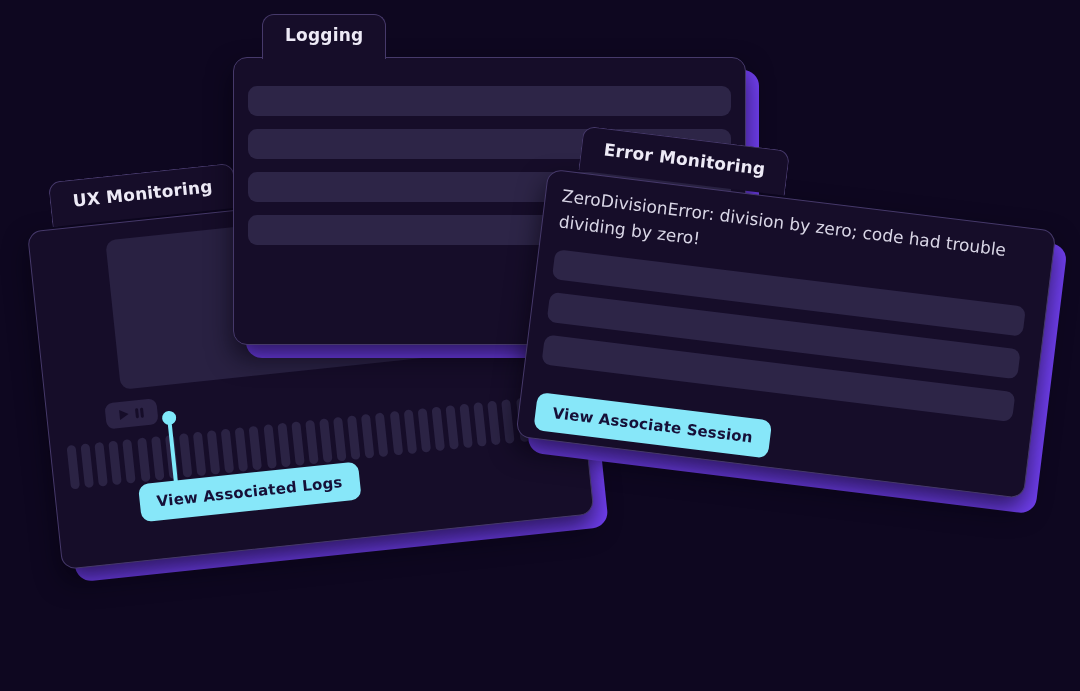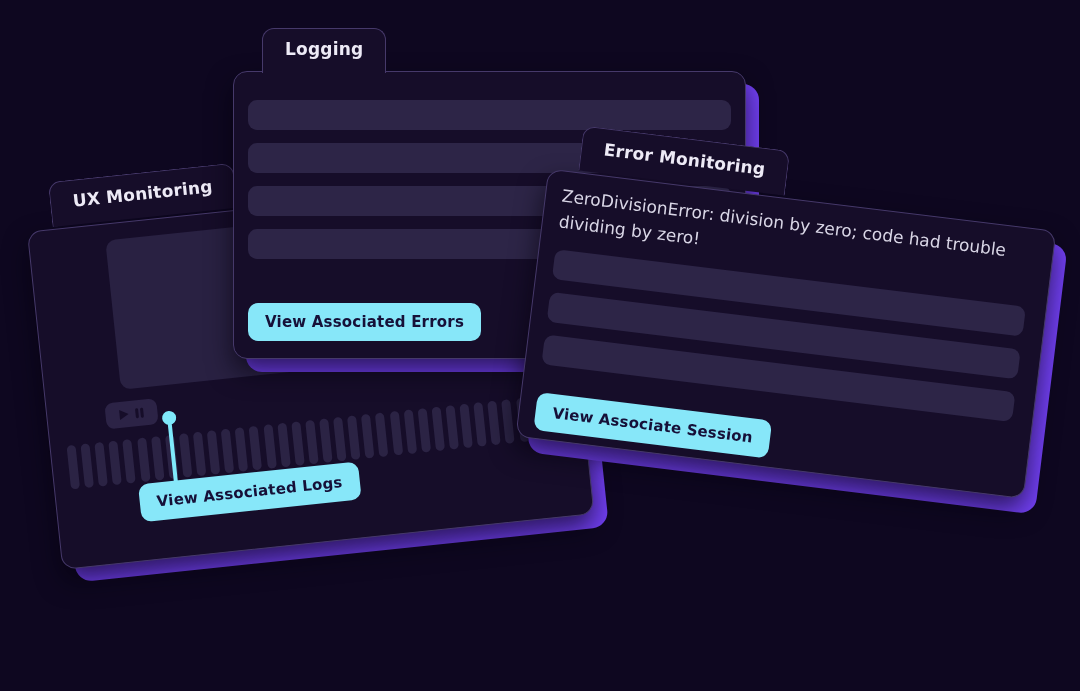--- a/index.html
+++ b/index.html
@@ -34,21 +34,21 @@
   }
   .row{height:30px;border-radius:9px;background:var(--row);margin:0 14px 13px 14px;}
   .cta{
     display:inline-block;background:var(--cyan);color:var(--button-text);
     border:none;border-radius:10px;padding:10px 17px;
     font-family:inherit;font-size:15px;font-weight:bold;letter-spacing:.2px;
     cursor:pointer;white-space:nowrap;
   }
 
   
-  .panel-logging{left:233px;top:28px;width:513px;height:331px;z-index:20;}
+  .panel-logging{left:233px;top:14px;width:513px;height:331px;z-index:20;}
   .panel-logging .tab{left:29px;}
   .panel-logging .body{top:43px;height:288px;}
   .panel-logging .purple-shadow{top:56px;}
   .panel-logging .rows{padding-top:28px;}
   .panel-logging .cta{margin:31px 0 0 14px;}
 
   
   .panel-ux{left:22px;top:185px;width:535px;height:388px;transform:rotate(-6deg);z-index:10;}
   .panel-ux .tab{left:26px;}
   .panel-ux .body{top:47px;height:340px;}
@@ -146,21 +146,20 @@
   <div class="panel panel-logging">
     <div class="purple-shadow"></div>
     <div class="tab">Logging</div>
     <div class="body">
       <div class="rows">
           <div class="row"></div>
           <div class="row"></div>
           <div class="row"></div>
           <div class="row"></div>
         </div>
-      <button class="cta">View Associated Errors</button>
     </div>
   </div>
 
   <div class="panel panel-error">
     <div class="purple-shadow"></div>
     <div class="tab">Error Monitoring</div>
     <div class="body">
       <div class="error-message">ZeroDivisionError: division by zero; code had trouble dividing by zero!</div>
       <div class="rows">
           <div class="row"></div>

